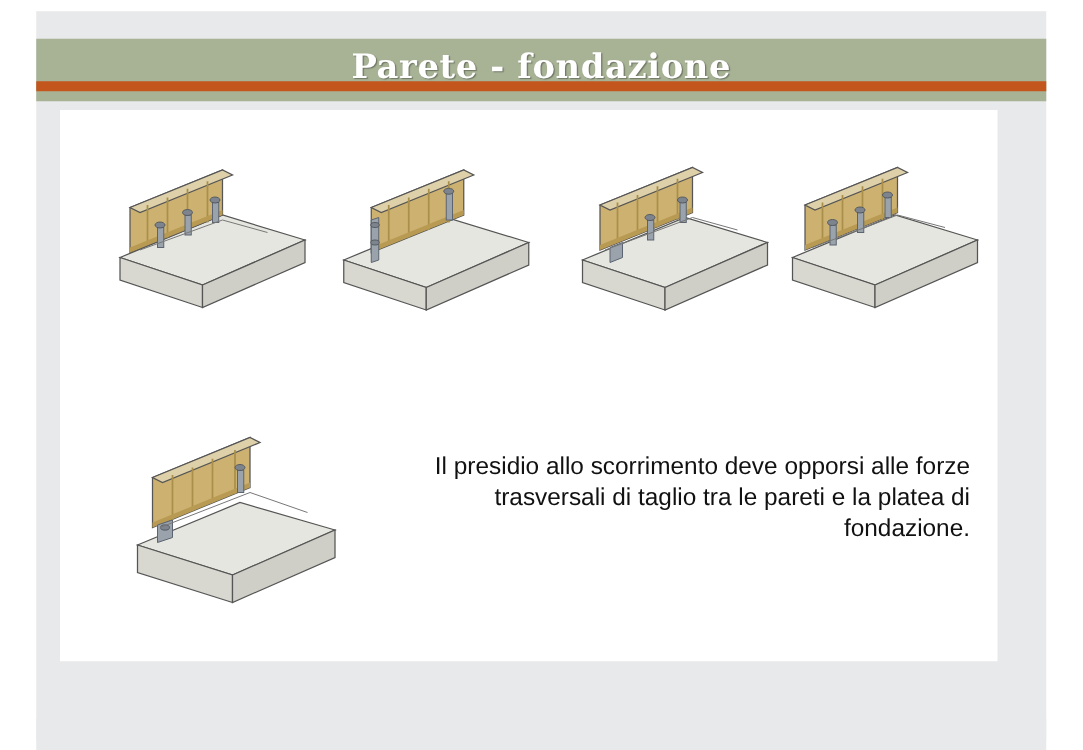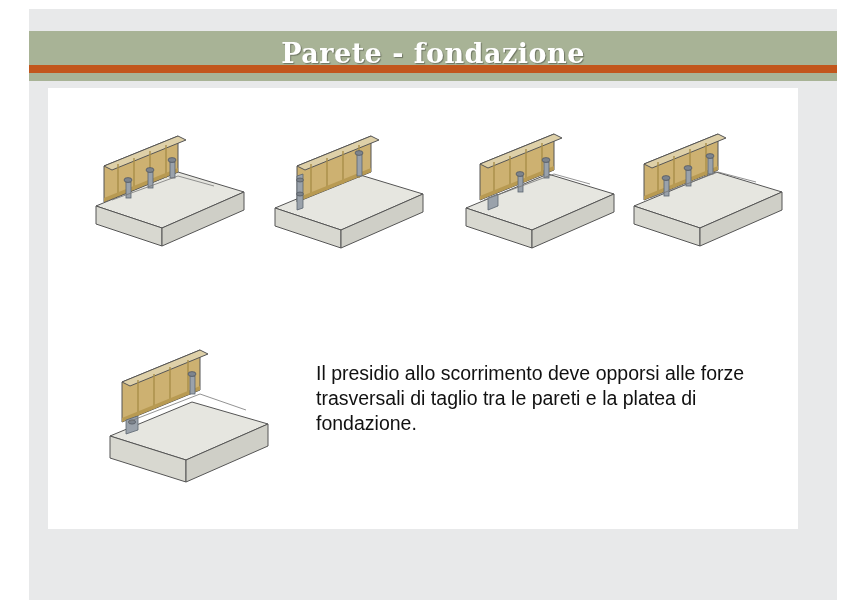--- a/index.html
+++ b/index.html
@@ -106,20 +106,21 @@
   .fig svg { display: block; }
   .caption {
     position: absolute;
     left: 268px;
     top: 273px;
     width: 460px;
     font-size: 19.5px;
     line-height: 25px;
     color: #111111;
     font-family: "Liberation Sans", sans-serif;
+    text-align: right;
   }
   .bottom-white-strip {
     position: absolute;
     left: 29px;
     top: 575px;
     width: 808px;
     height: 25px;
     background: #e8e9ea;
   }
 </style>

